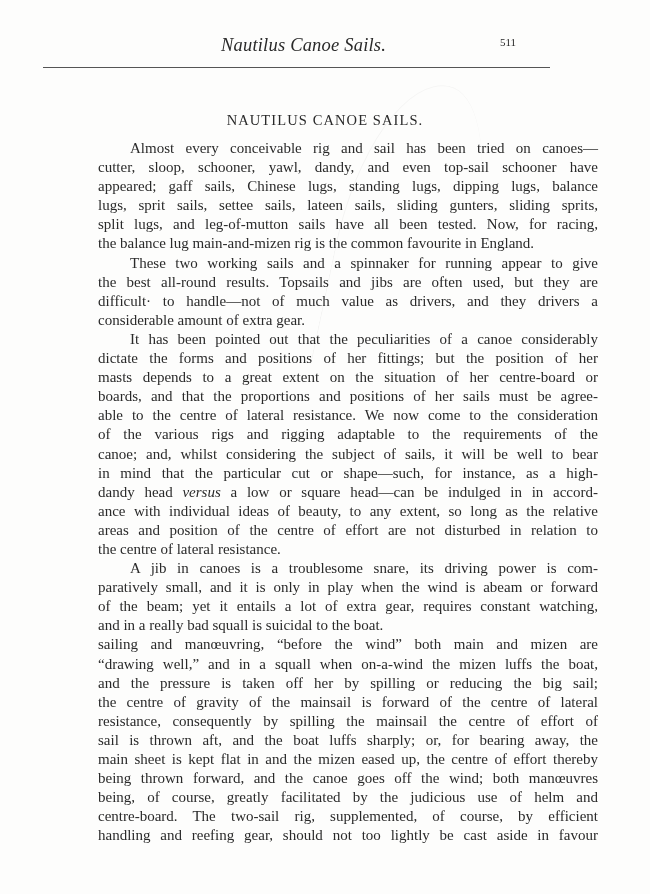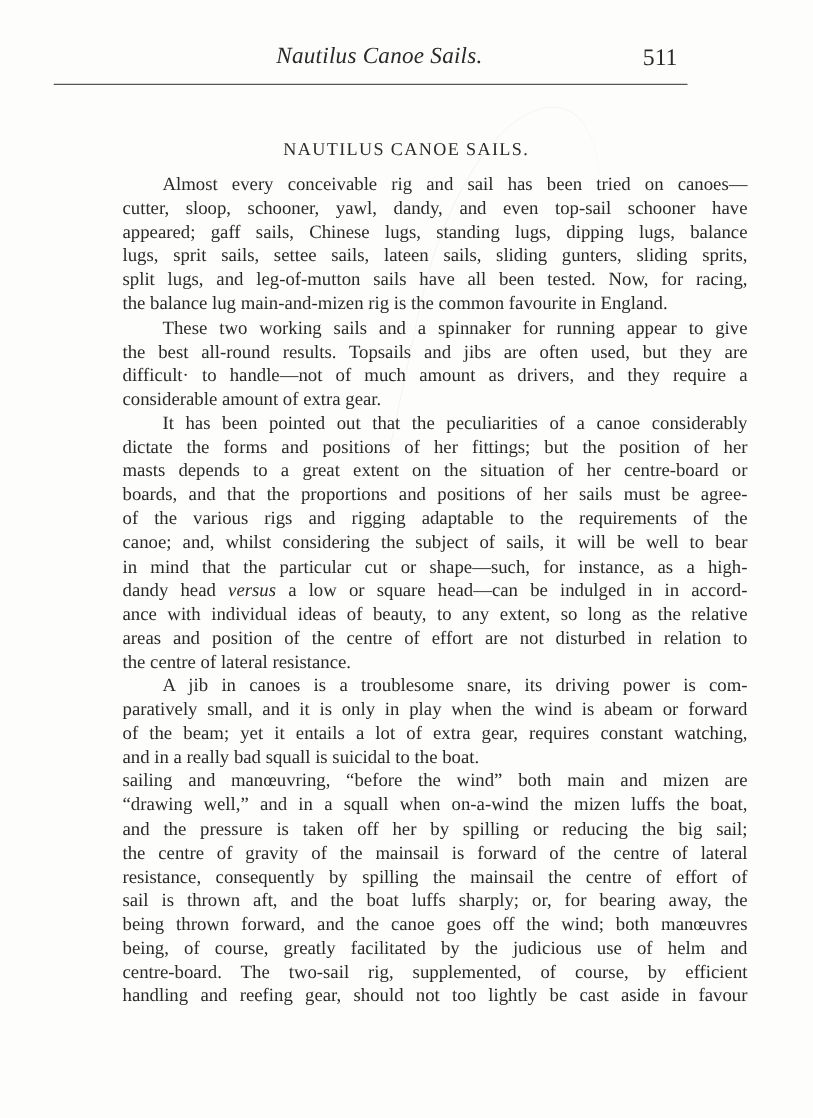--- a/index.html
+++ b/index.html
@@ -30,23 +30,23 @@
     .running-title {
       position: absolute;
       left: 178px;
       top: 0;
       font-style: italic;
       font-size: 18.5px;
       letter-spacing: 0.2px;
     }
     .page-number {
       position: absolute;
-      right: 8px;
+      right: 34px;
       top: 1px;
-      font-size: 19px;
+      font-size: 11px;
     }
     .head-rule {
       position: absolute;
       left: 43px;
       top: 67px;
       width: 507px;
       height: 0;
       border-top: 1px solid #555;
     }
     .section-title {
@@ -119,29 +119,30 @@
       <span class="line">cutter, sloop, schooner, yawl, dandy, and even top-sail schooner have</span>
       <span class="line">appeared; gaff sails, Chinese lugs, standing lugs, dipping lugs, balance</span>
       <span class="line">lugs, sprit sails, settee sails, lateen sails, sliding gunters, sliding sprits,</span>
       <span class="line">split lugs, and leg-of-mutton sails have all been tested. Now, for racing,</span>
       <span class="line last">the balance lug main-and-mizen rig is the common favourite in England.</span>
     </div>
 
     <div>
       <span class="line indent">These two working sails and a spinnaker for running appear to give</span>
       <span class="line">the best all-round results. Topsails and jibs are often used, but they are</span>
-      <span class="line">difficult· to handle—not of much amount as drivers, and they require a</span>
+      <span class="line">difficult· to handle—not of much value as drivers, and they drivers a</span>
       <span class="line last">considerable amount of extra gear.</span>
     </div>
 
     <div>
       <span class="line indent">It has been pointed out that the peculiarities of a canoe considerably</span>
       <span class="line">dictate the forms and positions of her fittings; but the position of her</span>
       <span class="line">masts depends to a great extent on the situation of her centre-board or</span>
       <span class="line">boards, and that the proportions and positions of her sails must be agree-</span>
+      <span class="line">able to the centre of lateral resistance. We now come to the consideration</span>
       <span class="line">of the various rigs and rigging adaptable to the requirements of the</span>
       <span class="line">canoe; and, whilst considering the subject of sails, it will be well to bear</span>
       <span class="line">in mind that the particular cut or shape—such, for instance, as a high-</span>
       <span class="line"><span>dandy head</span> <i>versus</i> <span>a low or square head—can be indulged in in accord-</span></span>
       <span class="line">ance with individual ideas of beauty, to any extent, so long as the relative</span>
       <span class="line">areas and position of the centre of effort are not disturbed in relation to</span>
       <span class="line last">the centre of lateral resistance.</span>
     </div>
 
     <div>
@@ -151,19 +152,20 @@
       <span class="line last">and in a really bad squall is suicidal to the boat.</span>
     </div>
 
     <div>
       <span class="line">sailing and manœuvring, “before the wind” both main and mizen are</span>
       <span class="line">“drawing well,” and in a squall when on-a-wind the mizen luffs the boat,</span>
       <span class="line">and the pressure is taken off her by spilling or reducing the big sail;</span>
       <span class="line">the centre of gravity of the mainsail is forward of the centre of lateral</span>
       <span class="line">resistance, consequently by spilling the mainsail the centre of effort of</span>
       <span class="line">sail is thrown aft, and the boat luffs sharply; or, for bearing away, the</span>
+      <span class="line">main sheet is kept flat in and the mizen eased up, the centre of effort thereby</span>
       <span class="line">being thrown forward, and the canoe goes off the wind; both manœuvres</span>
       <span class="line">being, of course, greatly facilitated by the judicious use of helm and</span>
       <span class="line">centre-board. The two-sail rig, supplemented, of course, by efficient</span>
       <span class="line">handling and reefing gear, should not too lightly be cast aside in favour</span>
     </div>
   </div>
 </div>
 
 </body></html>

